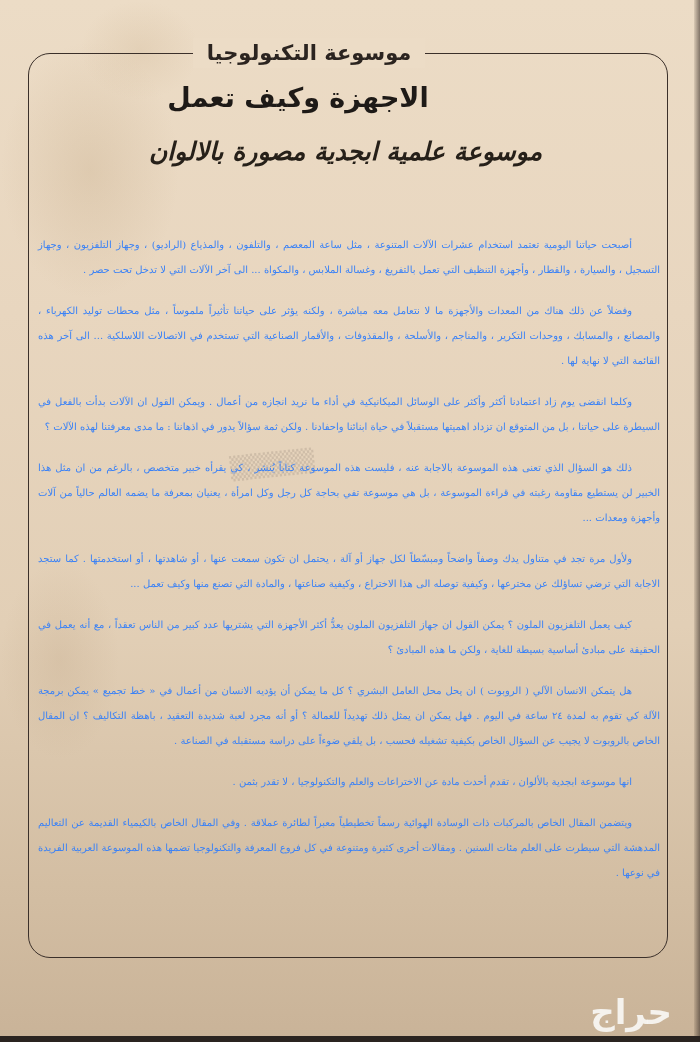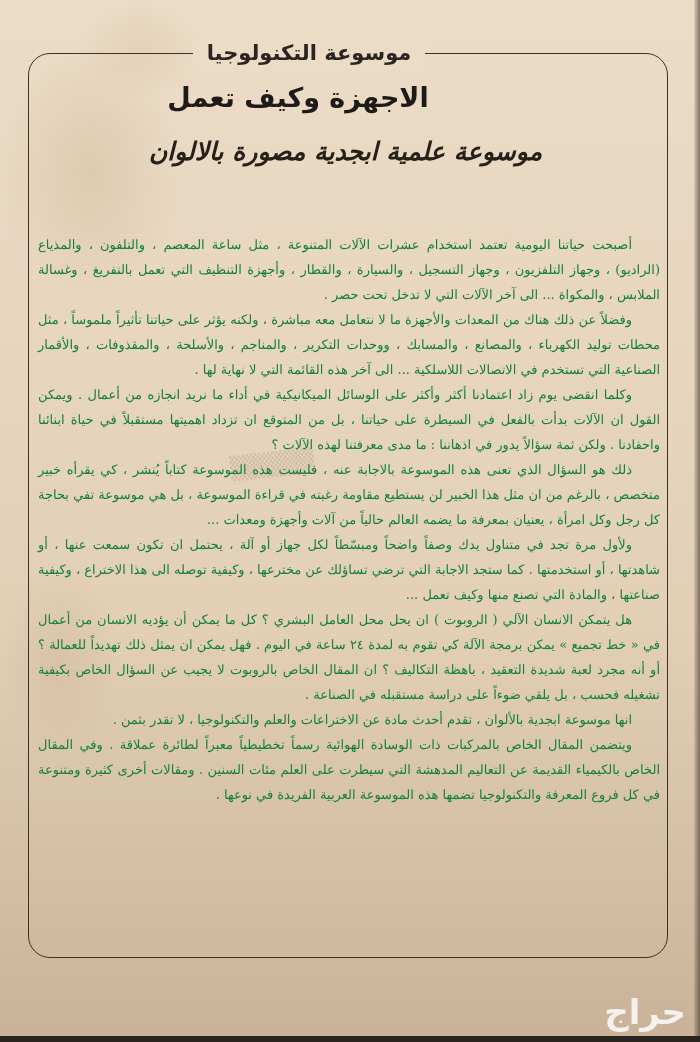--- a/index.html
+++ b/index.html
@@ -88,46 +88,46 @@
       font-weight: bold;
       font-style: italic;
       color: #262019;
       font-family: "DejaVu Serif", "Liberation Serif", serif;
     }
     .body-text {
       position: absolute;
       top: 232px;
       left: 38px;
       width: 622px;
-      font-size: 13px;
+      font-size: 10px;
       line-height: 25px;
       text-align: justify;
-      color: #15803d;
+      color: #3b82f6;
       font-family: "DejaVu Serif", "Liberation Serif", serif;
     }
     .body-text p {
       margin: 0 0 0 0;
       text-indent: 28px;
     }
     .body-text p + p {
-      margin-top: 0px;
+      margin-top: 16px;
     }
     .stamp {
       position: absolute;
       top: 452px;
       left: 230px;
       font-size: 22px;
       color: rgba(140,125,110,0.25);
       transform: rotate(-6deg);
       font-family: "DejaVu Sans", "Liberation Sans", sans-serif;
       pointer-events: none;
     }
     .watermark {
       position: absolute;
-      right: 14px;
+      right: 28px;
       bottom: 10px;
       font-size: 34px;
       font-weight: bold;
       color: rgba(250,250,248,0.88);
       font-family: "DejaVu Sans", "Liberation Sans", sans-serif;
       letter-spacing: 1px;
     }
   </style>
 </head>
 <body>
@@ -147,20 +147,21 @@
 <div class="subtitle">موسوعة علمية ابجدية مصورة بالالوان</div>
 
 <div class="stamp">▒▒▒▒▒</div>
 
 <div class="body-text">
   <p>أصبحت حياتنا اليومية تعتمد استخدام عشرات الآلات المتنوعة ، مثل ساعة المعصم ، والتلفون ، والمذياع (الراديو) ، وجهاز التلفزيون ، وجهاز التسجيل ، والسيارة ، والقطار ، وأجهزة التنظيف التي تعمل بالتفريغ ، وغسالة الملابس ، والمكواة ... الى آخر الآلات التي لا تدخل تحت حصر .</p>
   <p>وفضلاً عن ذلك هناك من المعدات والأجهزة ما لا نتعامل معه مباشرة ، ولكنه يؤثر على حياتنا تأثيراً ملموساً ، مثل محطات توليد الكهرباء ، والمصانع ، والمسابك ، ووحدات التكرير ، والمناجم ، والأسلحة ، والمقذوفات ، والأقمار الصناعية التي تستخدم في الاتصالات اللاسلكية ... الى آخر هذه القائمة التي لا نهاية لها .</p>
   <p>وكلما انقضى يوم زاد اعتمادنا أكثر وأكثر على الوسائل الميكانيكية في أداء ما نريد انجازه من أعمال . ويمكن القول ان الآلات بدأت بالفعل في السيطرة على حياتنا ، بل من المتوقع ان تزداد اهميتها مستقبلاً في حياة ابنائنا واحفادنا . ولكن ثمة سؤالاً يدور في اذهاننا : ما مدى معرفتنا لهذه الآلات ؟</p>
   <p>ذلك هو السؤال الذي تعنى هذه الموسوعة بالاجابة عنه ، فليست هذه الموسوعة كتاباً يُنشر ، كي يقرأه خبير متخصص ، بالرغم من ان مثل هذا الخبير لن يستطيع مقاومة رغبته في قراءة الموسوعة ، بل هي موسوعة تفي بحاجة كل رجل وكل امرأة ، يعنيان بمعرفة ما يضمه العالم حالياً من آلات وأجهزة ومعدات ...</p>
   <p>ولأول مرة تجد في متناول يدك وصفاً واضحاً ومبسّطاً لكل جهاز أو آلة ، يحتمل ان تكون سمعت عنها ، أو شاهدتها ، أو استخدمتها . كما ستجد الاجابة التي ترضي تساؤلك عن مخترعها ، وكيفية توصله الى هذا الاختراع ، وكيفية صناعتها ، والمادة التي تصنع منها وكيف تعمل ...</p>
+  <p>كيف يعمل التلفزيون الملون ؟ يمكن القول ان جهاز التلفزيون الملون يعدُّ أكثر الأجهزة التي يشتريها عدد كبير من الناس تعقداً ، مع أنه يعمل في الحقيقة على مبادئ أساسية بسيطة للغاية ، ولكن ما هذه المبادئ ؟</p>
   <p>هل يتمكن الانسان الآلي ( الروبوت ) ان يحل محل العامل البشري ؟ كل ما يمكن أن يؤديه الانسان من أعمال في « خط تجميع » يمكن برمجة الآلة كي تقوم به لمدة ٢٤ ساعة في اليوم . فهل يمكن ان يمثل ذلك تهديداً للعمالة ؟ أو أنه مجرد لعبة شديدة التعقيد ، باهظة التكاليف ؟ ان المقال الخاص بالروبوت لا يجيب عن السؤال الخاص بكيفية تشغيله فحسب ، بل يلقي ضوءاً على دراسة مستقبله في الصناعة .</p>
   <p>انها موسوعة ابجدية بالألوان ، تقدم أحدث مادة عن الاختراعات والعلم والتكنولوجيا ، لا تقدر بثمن .</p>
   <p>ويتضمن المقال الخاص بالمركبات ذات الوسادة الهوائية رسماً تخطيطياً معبراً لطائرة عملاقة . وفي المقال الخاص بالكيمياء القديمة عن التعاليم المدهشة التي سيطرت على العلم مئات السنين . ومقالات أخرى كثيرة ومتنوعة في كل فروع المعرفة والتكنولوجيا تضمها هذه الموسوعة العربية الفريدة في نوعها .</p>
 </div>
 
 <div class="watermark">حراج</div>
 
 <div class="right-edge"></div>
 <div class="bottom-edge"></div>
 

